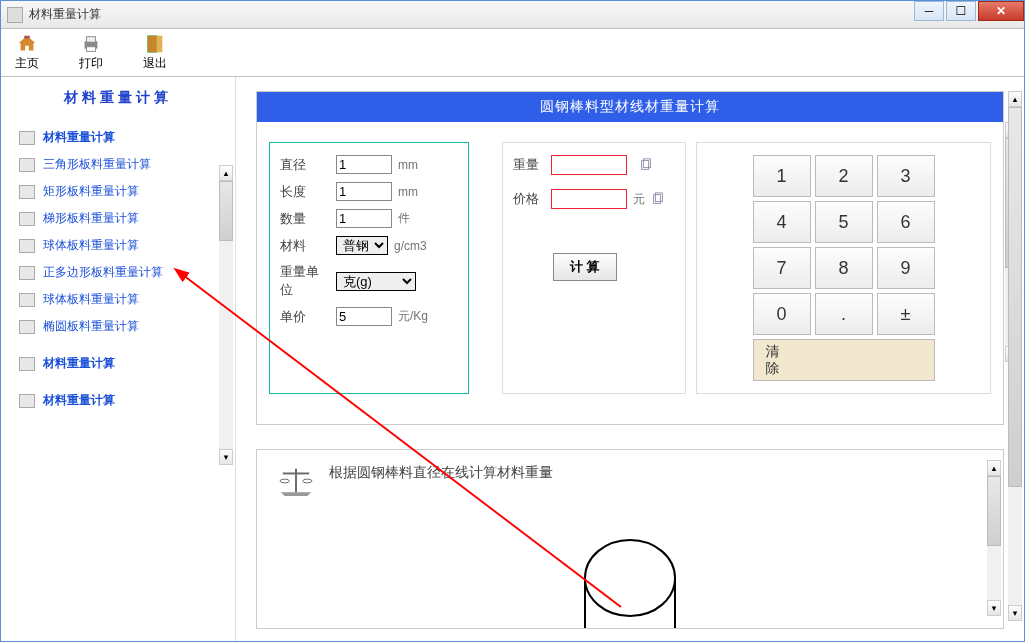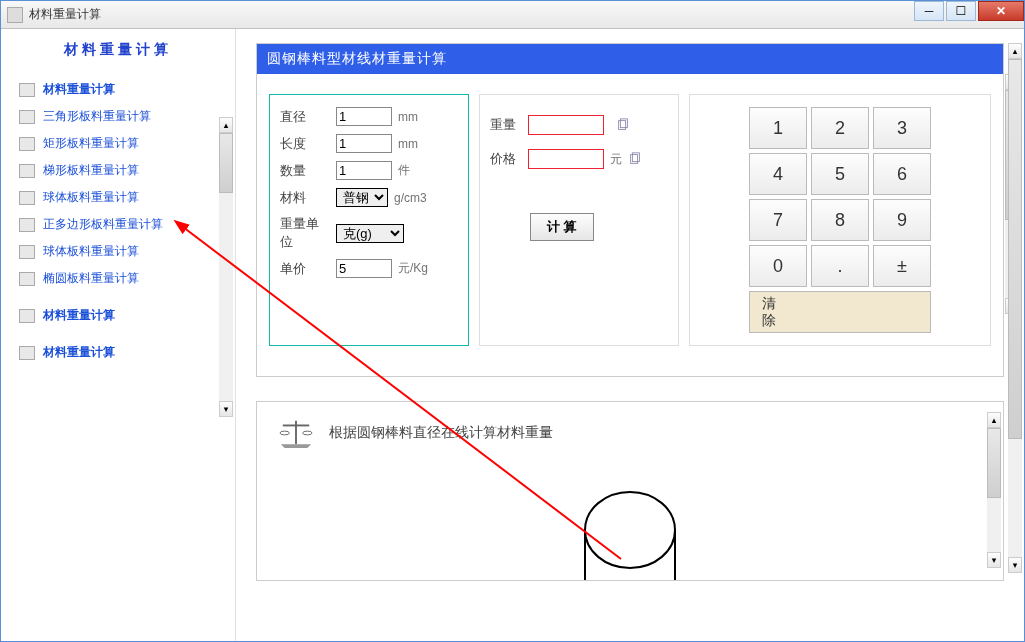--- a/index.html
+++ b/index.html
@@ -140,40 +140,42 @@
   border: 1px solid #ccc;
   background: #fff;
   margin-bottom: 24px;
 }
 .panel-header {
   background: #2f5fe8;
   color: #fff;
   font-size: 14px;
   padding: 6px 10px;
   letter-spacing: 1px;
+  text-align: center;
 }
 .panel-body {
   padding: 20px 12px 30px 12px;
   display: flex;
   gap: 10px;
   position: relative;
 }
 .col-left {
   width: 200px;
   border: 1px solid #14b8a6;
   padding: 12px 10px;
   font-size: 13px;
   color: #444;
 }
 .col-mid {
-  width: 200px;
+  width: 184px;
   border: 1px solid #ddd;
-  padding: 20px 10px;
+  padding: 12px 10px;
   font-size: 13px;
   color: #444;
+  margin-left: 23px;
 }
 .col-right {
   flex: 1;
   border: 1px solid #ddd;
   padding: 12px;
   display: grid;
   grid-template-columns: repeat(3, 58px);
   grid-template-rows: repeat(5, 42px);
   gap: 4px;
   justify-content: center;
@@ -247,21 +249,21 @@
   padding: 14px 14px 14px 20px;
   display: flex;
   align-items: flex-start;
   gap: 14px;
   margin-bottom: 4px;
   height: 180px;
   overflow: hidden;
   position: relative;
 }
 .desc-icon { width: 38px; height: 34px; flex-shrink: 0; }
-.desc-text { font-size: 14px; color: #444; margin-top: 8px; }
+.desc-text { font-size: 14px; color: #444; }
 .diagram {
   position: absolute;
   left: 50%;
   transform: translateX(-50%);
   bottom: -20px;
 }
 .scrollbar-v {
   position: absolute;
   right: 2px;
   top: 14px;
@@ -294,20 +296,44 @@
   <div class="titlebar">
     <span class="icon"></span>
     <span class="title">材料重量计算</span>
     <div class="win-controls">
       <div class="win-btn min">─</div>
       <div class="win-btn max">☐</div>
       <div class="win-btn close">✕</div>
     </div>
   </div>
 
+  <div class="toolbar">
+    <div class="tb-item">
+      <svg class="tb-icon" viewBox="0 0 24 24">
+          <path fill="#d68a2e" d="M12 3l9 8h-2v8h-5v-5h-4v5H5v-8H3z"></path>
+          <path fill="#a55" d="M9 3h6v3H9z"></path>
+        </svg>
+      <span class="tb-label">主页</span>
+    </div>
+    <div class="tb-item">
+      <svg class="tb-icon" viewBox="0 0 24 24">
+          <rect x="5" y="9" width="14" height="8" fill="#888"></rect>
+          <rect x="7" y="4" width="10" height="6" fill="#eee" stroke="#888"></rect>
+          <rect x="7" y="15" width="10" height="5" fill="#fff" stroke="#888"></rect>
+        </svg>
+      <span class="tb-label">打印</span>
+    </div>
+    <div class="tb-item">
+      <svg class="tb-icon" viewBox="0 0 24 24">
+          <rect x="4" y="3" width="10" height="18" fill="#c9852e" stroke="#7a4"></rect>
+          <rect x="14" y="3" width="6" height="18" fill="#e8b050"></rect>
+        </svg>
+      <span class="tb-label">退出</span>
+    </div>
+  </div>
 
   <div class="content">
     <div class="sidebar">
       <div class="sidebar-title">材料重量计算</div>
       <div id="side-list">
           <div class="side-item bold">
             <span class="si-icon"></span>
             <span class="si-label">材料重量计算</span>
           </div>
           <div class="side-item">
@@ -378,21 +404,21 @@
               <input type="text" value="1" style="">
               <span class="unit">件</span>
             </div>
             <div class="form-row">
               <label>材料</label>
               <select><option>普钢</option></select>
               <span class="unit">g/cm3</span>
             </div>
             <div class="form-row">
               <label style="width:50px">重量单位</label>
-              <select style="width:68px"><option>克(g)</option></select>
+              <select style="width:80px"><option>克(g)</option></select>
             </div>
             <div class="form-row">
               <label>单价</label>
               <input type="text" value="5" style="">
               <span class="unit">元/Kg</span>
             </div>
           </div>
 
           <div class="col-mid">
             <div class="out-row">

